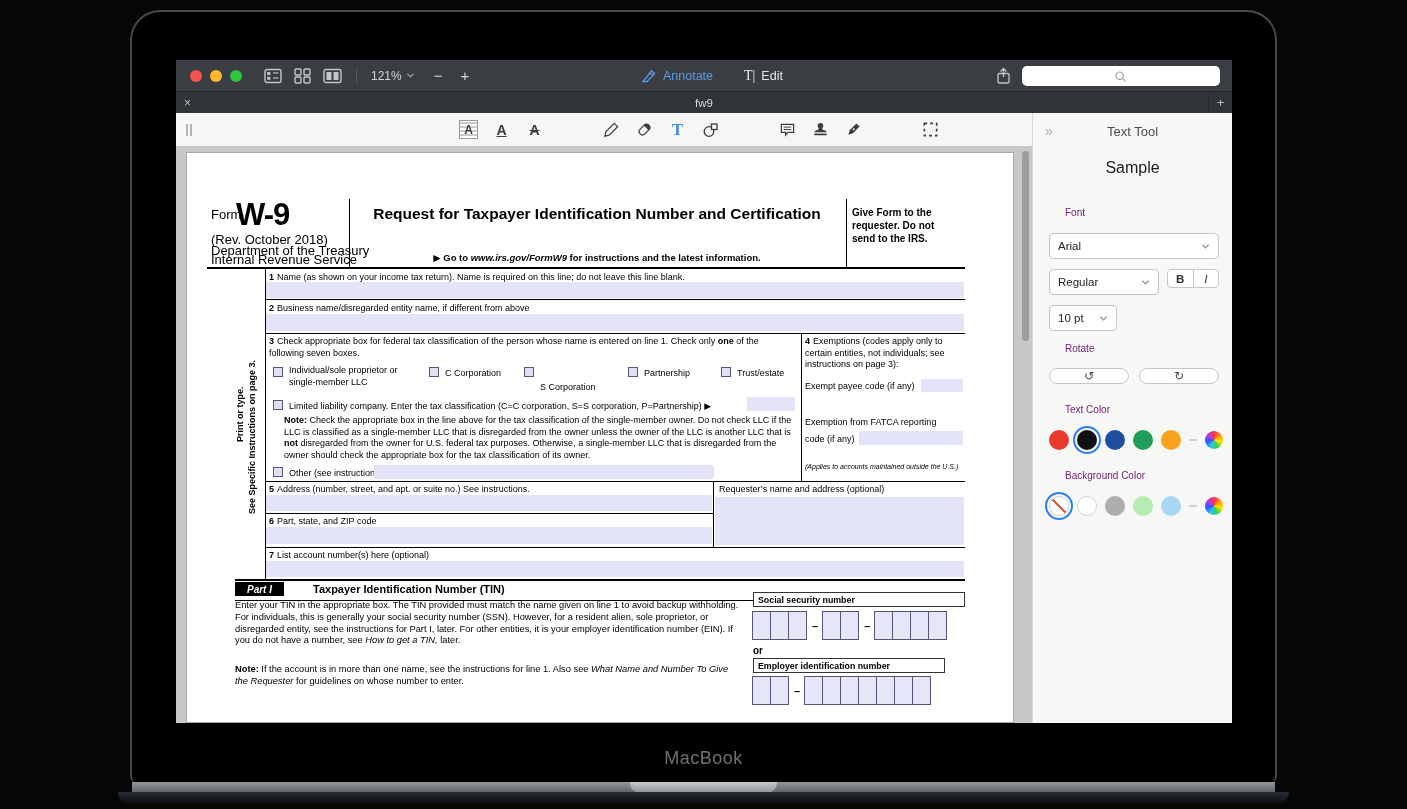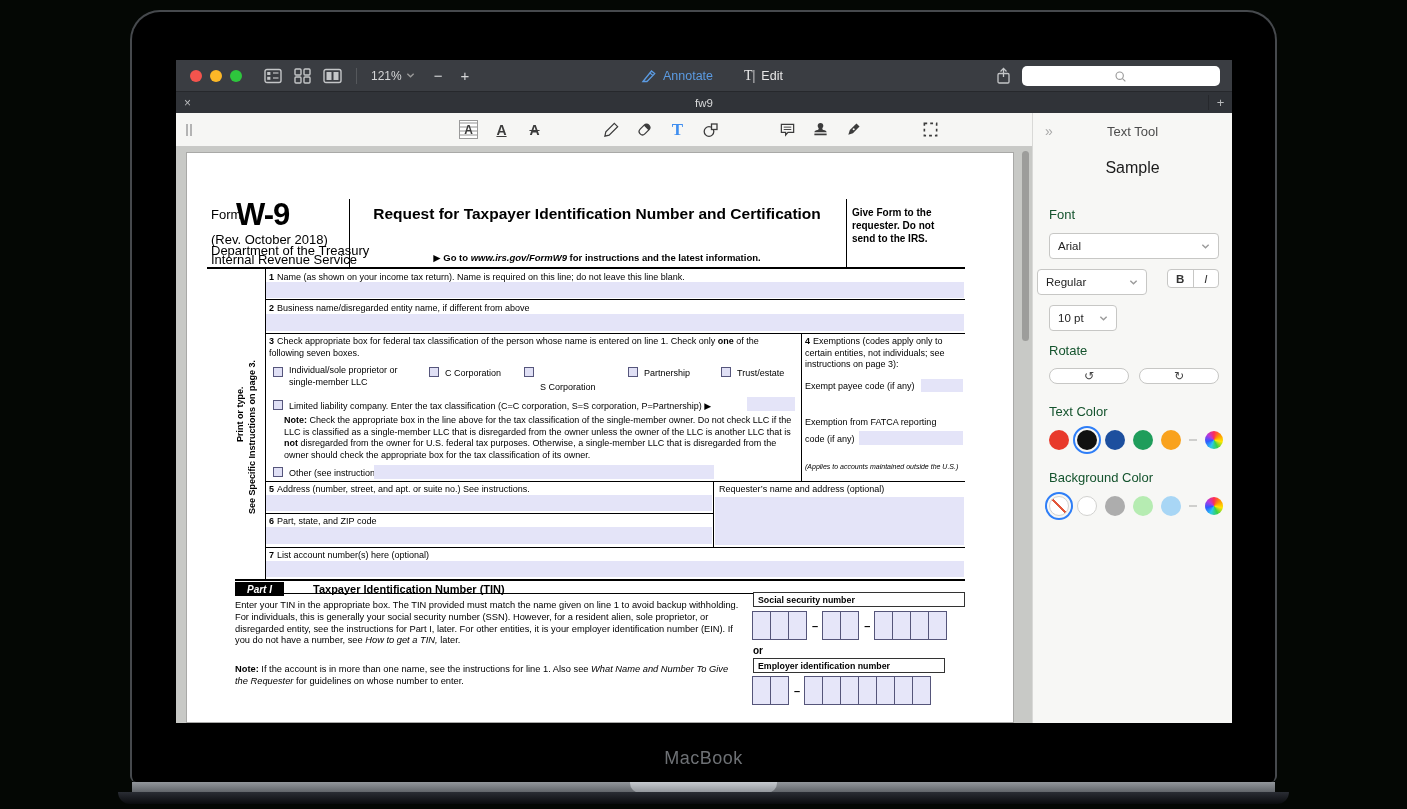--- a/index.html
+++ b/index.html
@@ -96,21 +96,21 @@
   .cell { width:19px; height:29px; background:#e6e6f9; border:1px solid #55557a; margin-left:-1px; }
   .cdash { align-self:center; font-weight:bold; font-size:11px; padding:0 5px; }
 
   
   .sidebar { width:200px; background:#f7f7f5; border-left:1px solid #d9d9d7; position:relative; }
   .sb-collapse { position:absolute; left:12px; top:10px; color:#a9a9a9; font-size:14px; }
   .sb-title { position:absolute; left:0; top:11px; width:100%; text-align:center;
               color:#4c4c4c; font-size:13px; }
   .sb-sample { position:absolute; left:0; top:46px; width:100%; text-align:center;
                color:#1b1b1b; font-size:16px; }
-  .sb-label { position:absolute; left:16px; color:#14532d; font-size:13px; }
+  .sb-label { position:absolute; left:32px; color:#701a75; font-size:10px; }
   .dd { position:absolute; height:19px; background:#fff; border:1px solid #c7c7c5;
         border-radius:4px; font-size:11.5px; color:#222; display:flex; align-items:center;
         padding:12px 8px; justify-content:space-between; }
   .seg { position:absolute; height:19px; background:#fff; border:1px solid #c7c7c5;
          border-radius:4px; display:flex; }
   .seg span { flex:1; display:flex; align-items:center; justify-content:center;
               font-size:11.5px; color:#333; }
   .seg span + span { border-left:1px solid #c7c7c5; }
   .rot { position:absolute; width:80px; height:16px; background:#fff; border:1px solid #c7c7c5;
          border-radius:9px; color:#444; font-size:12px; line-height:14px; text-align:center; }
@@ -353,21 +353,21 @@
             <div class="abs f9" style="left:82px;top:363px;width:440px">
               <span class="num">6</span><span>Part, state, and ZIP code</span>
             </div>
             <div class="fld" style="left:79px;top:374px;width:446px;height:17px"></div>
 
             <div class="abs f9" style="left:82px;top:397px;width:690px">
               <span class="num">7</span><span>List account number(s) here (optional)</span>
             </div>
             <div class="fld" style="left:79px;top:408px;width:698px;height:16px"></div>
 
-            <div class="abs" style="left:48px;top:426px;width:730px;height:15px;border-top:2.5px solid #000;border-bottom:1.5px solid #000">
+            <div class="abs" style="left:48px;top:426px;width:730px;height:22px;border-top:2.5px solid #000;border-bottom:1.5px solid #000">
               <div class="partbox" style="position:absolute;left:0;top:1px;width:49px;height:14px">Part I</div>
               <div class="abs" style="left:78px;top:2px;font-weight:bold;font-size:11px">Taxpayer Identification Number (TIN)</div>
             </div>
 
             <div class="abs" style="left:48px;top:447px;width:506px;font-size:9.3px;line-height:11.8px">
               <span>Enter your TIN in the appropriate box. The TIN provided must match the name given on line 1 to avoid backup withholding. For individuals, this is generally your social security number (SSN). However, for a resident alien, sole proprietor, or disregarded entity, see the instructions for Part I, later. For other entities, it is your employer identification number (EIN). If you do not have a number, see </span><i>How to get a TIN,</i><span> later.</span>
             </div>
             <div class="abs" style="left:48px;top:511px;width:506px;font-size:9.3px;line-height:11.8px">
               <b>Note:</b><span> If the account is in more than one name, see the instructions for line 1. Also see </span><i>What Name and Number To Give the Requester</i><span> for guidelines on whose number to enter.</span>
             </div>
@@ -413,21 +413,21 @@
       <div class="sb-title">Text Tool</div>
       <div class="sb-sample">Sample</div>
 
       <div class="sb-label" style="top:94px">Font</div>
       <div class="dd" style="left:16px;top:120px;width:170px">
         <span>Arial</span>
         <svg class="chev" viewBox="0 0 10 10">
             <polyline points="1.5,3 5,6.5 8.5,3"></polyline>
           </svg>
       </div>
-      <div class="dd" style="left:4px;top:156px;width:110px">
+      <div class="dd" style="left:16px;top:156px;width:110px">
         <span>Regular</span>
         <svg class="chev" viewBox="0 0 10 10">
             <polyline points="1.5,3 5,6.5 8.5,3"></polyline>
           </svg>
       </div>
       <div class="seg" style="left:134px;top:156px;width:52px">
         <span style="font-weight:bold">B</span>
         <span style="font-style:italic">I</span>
       </div>
       <div class="dd" style="left:16px;top:192px;width:68px">

